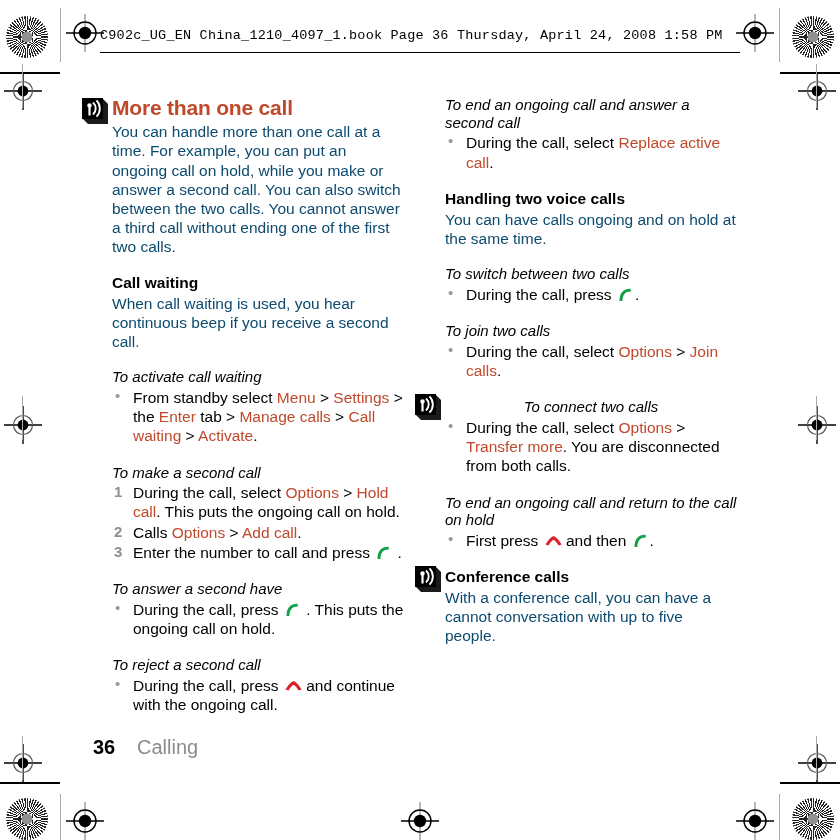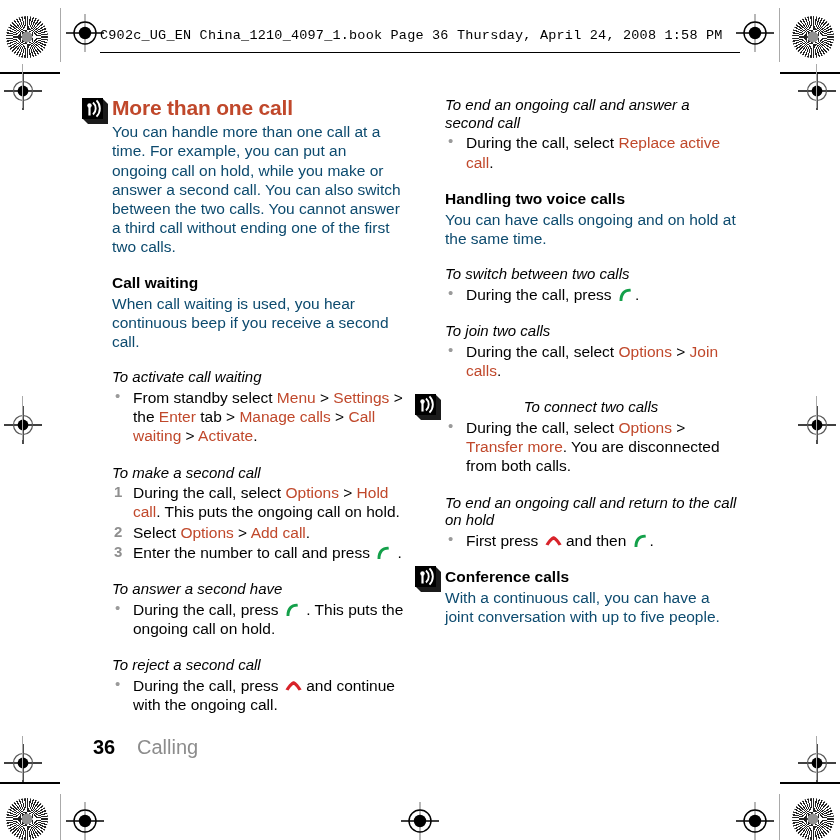--- a/index.html
+++ b/index.html
@@ -319,21 +319,21 @@
     <h3 class="proc-head">To activate call waiting</h3>
     <ul class="bullets">
       <li><span>From standby select </span><span class="kw">Menu</span><span> &gt; </span><span class="kw">Settings</span><span> &gt; the </span><span class="kw">Enter</span><span> tab &gt; </span><span class="kw">Manage calls</span><span> &gt; </span><span class="kw">Call waiting</span><span> &gt; </span><span class="kw">Activate</span><span>.</span></li>
     </ul>
 
     <div class="gap-lg"></div>
 
     <h3 class="proc-head">To make a second call</h3>
     <ol class="steps">
       <li><span class="num">1</span><span>During the call, select </span><span class="kw">Options</span><span> &gt; </span><span class="kw">Hold call</span><span>. This puts the ongoing call on hold.</span></li>
-      <li><span class="num">2</span><span>Select </span><span class="kw">Options</span><span> &gt; </span><span class="kw">Add call</span><span>.</span></li>
+      <li><span class="num">2</span><span>Calls </span><span class="kw">Options</span><span> &gt; </span><span class="kw">Add call</span><span>.</span></li>
       <li><span class="num">3</span><span>Enter the number to call and press </span><span class="key"><svg width="17" height="15" viewBox="0 0 17 15">
               <path d="M2.5 14 C2.5 5.5 7 1.5 13.5 1.8 L13.9 4.6 C8.6 4.4 5.6 7.6 5.4 14 Z" fill="#14A04A"></path>
             </svg></span><span> .</span></li>
     </ol>
 
     <div class="gap-lg"></div>
 
     <h3 class="proc-head">To answer a second have</h3>
     <ul class="bullets">
       <li><span>During the call, press </span><span class="key"><svg width="17" height="15" viewBox="0 0 17 15">
@@ -418,21 +418,21 @@
           <path d="M0 0 H20 L26 6 V26 H6 L0 20 Z" fill="#1b1b1b"></path>
           <rect x="0" y="0" width="21" height="21" fill="#000"></rect>
           <circle cx="7.5" cy="7.5" r="2.2" fill="#fff"></circle>
           <rect x="6.4" y="9" width="2.2" height="8.5" fill="#fff"></rect>
           <path d="M11 4.5 A8 8 0 0 1 11 16.5" fill="none" stroke="#fff" stroke-width="1.9"></path>
           <path d="M14.5 2.4 A11.5 11.5 0 0 1 14.5 18.6" fill="none" stroke="#fff" stroke-width="1.9"></path>
         </svg>
       </div>
       <h2 class="sub-head">Conference calls</h2>
     </div>
-    <p class="body-text">With a continuous call, you can have a joint conversation with up to five people.</p>
+    <p class="body-text">With a conference call, you can have a cannot conversation with up to five people.</p>
 
   </div>
 
   <div class="footer">
     <span class="pg">36</span><span class="chap">Calling</span>
   </div>
 
 </div>
 
 </body></html>

